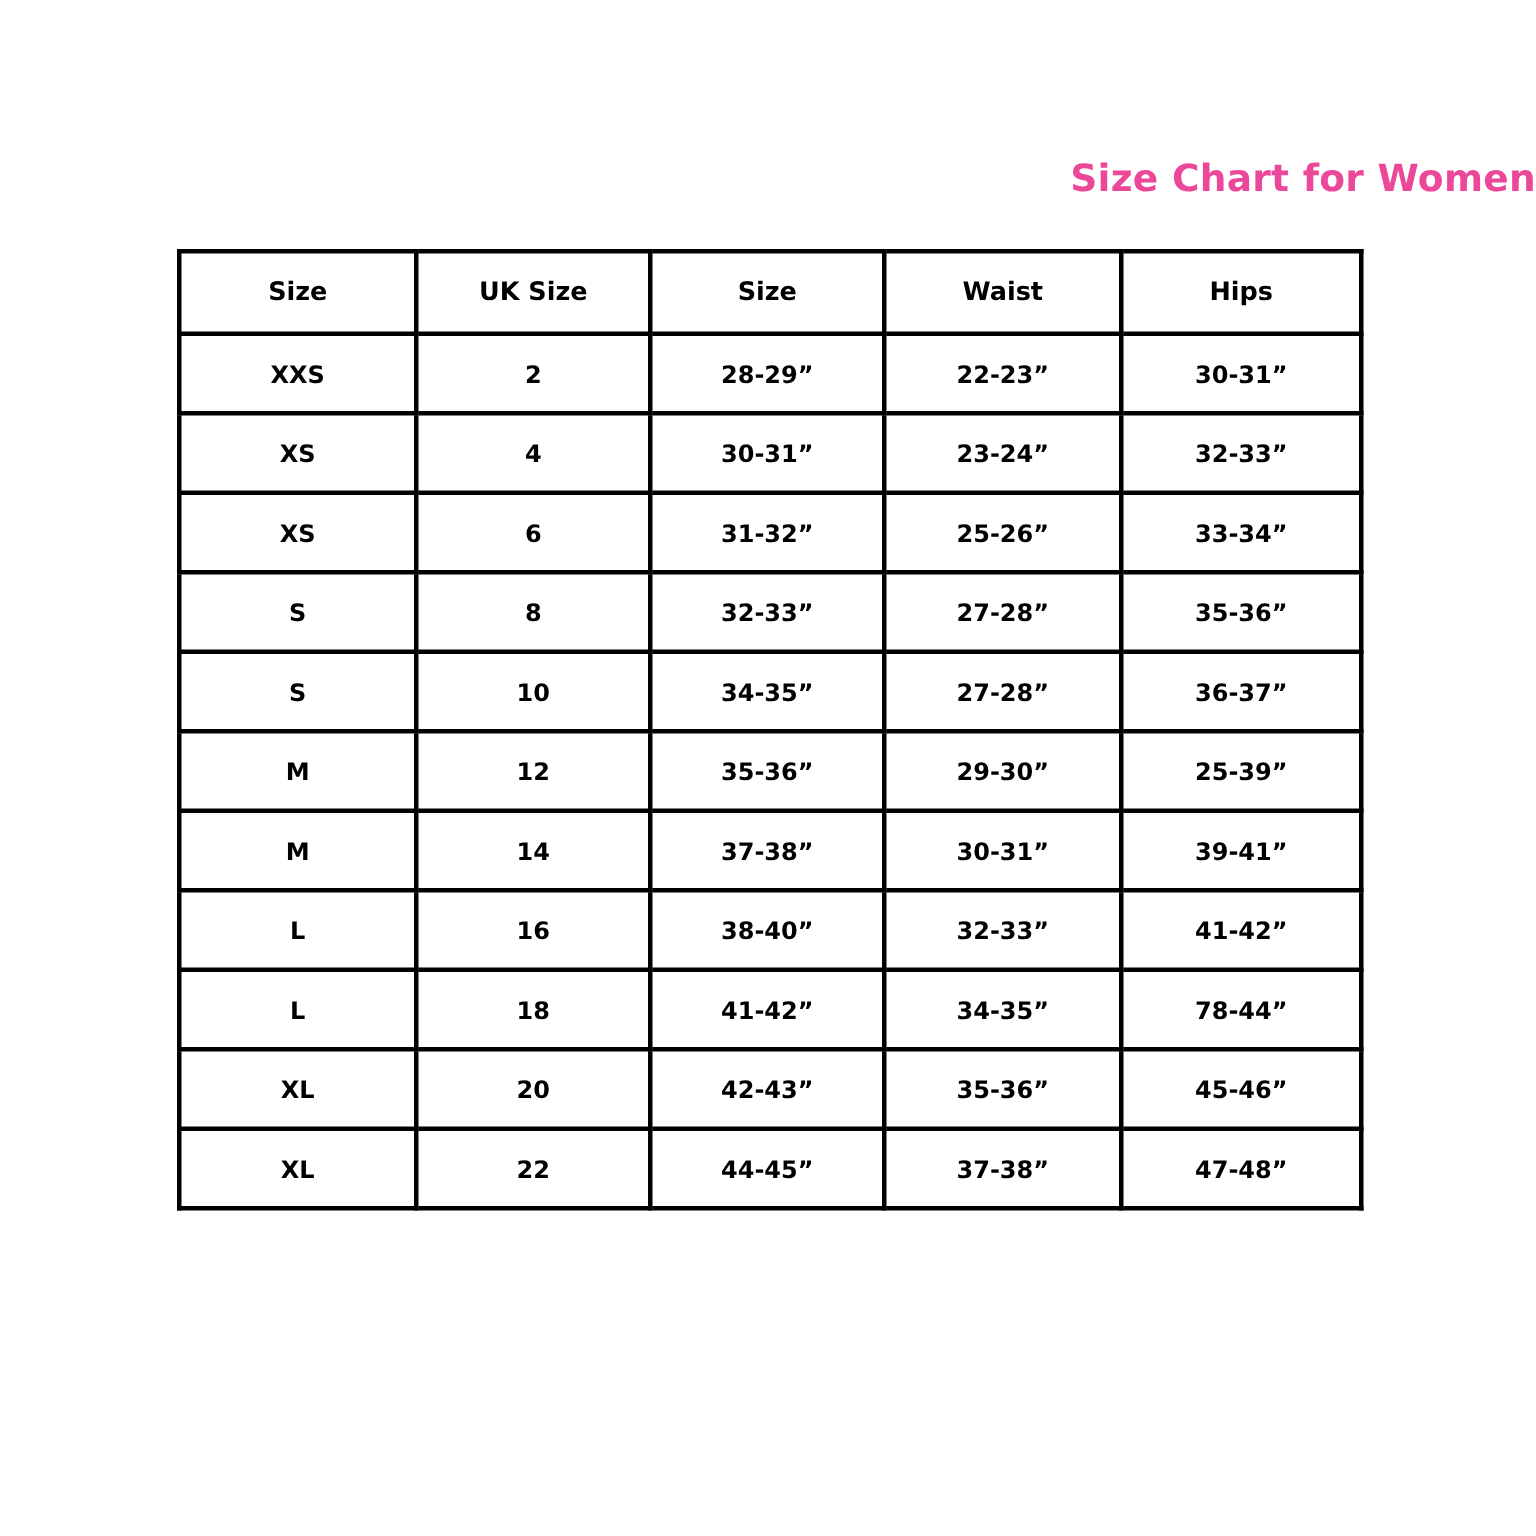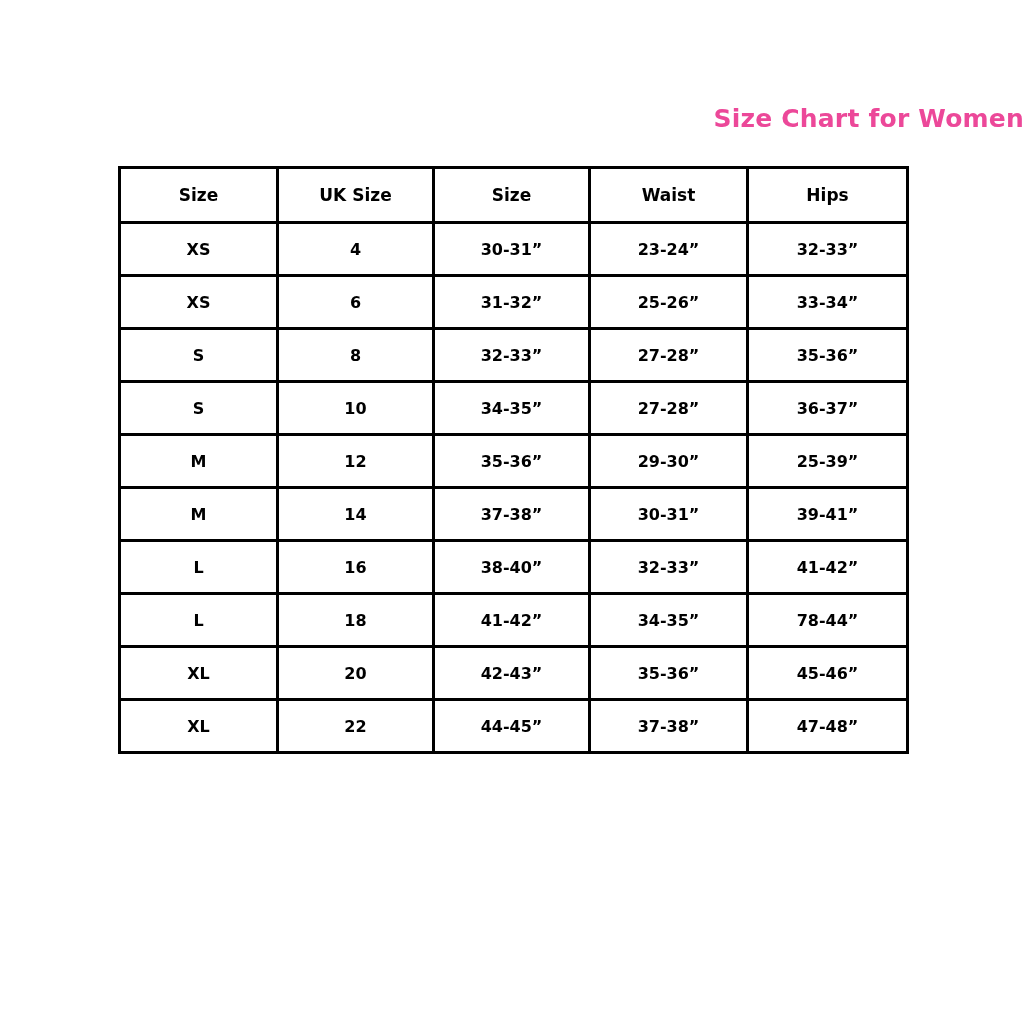--- a/index.html
+++ b/index.html
@@ -82,20 +82,27 @@
         <tr>
           <th>Size</th>
           <th>UK Size</th>
           <th>Size</th>
           <th>Waist</th>
           <th>Hips</th>
         </tr>
       </thead>
       <tbody>
         <tr>
+          <td>XXS</td>
+          <td>2</td>
+          <td>28-29”</td>
+          <td>22-23”</td>
+          <td>30-31”</td>
+        </tr>
+        <tr>
           <td>XS</td>
           <td>4</td>
           <td>30-31”</td>
           <td>23-24”</td>
           <td>32-33”</td>
         </tr>
         <tr>
           <td>XS</td>
           <td>6</td>
           <td>31-32”</td>

